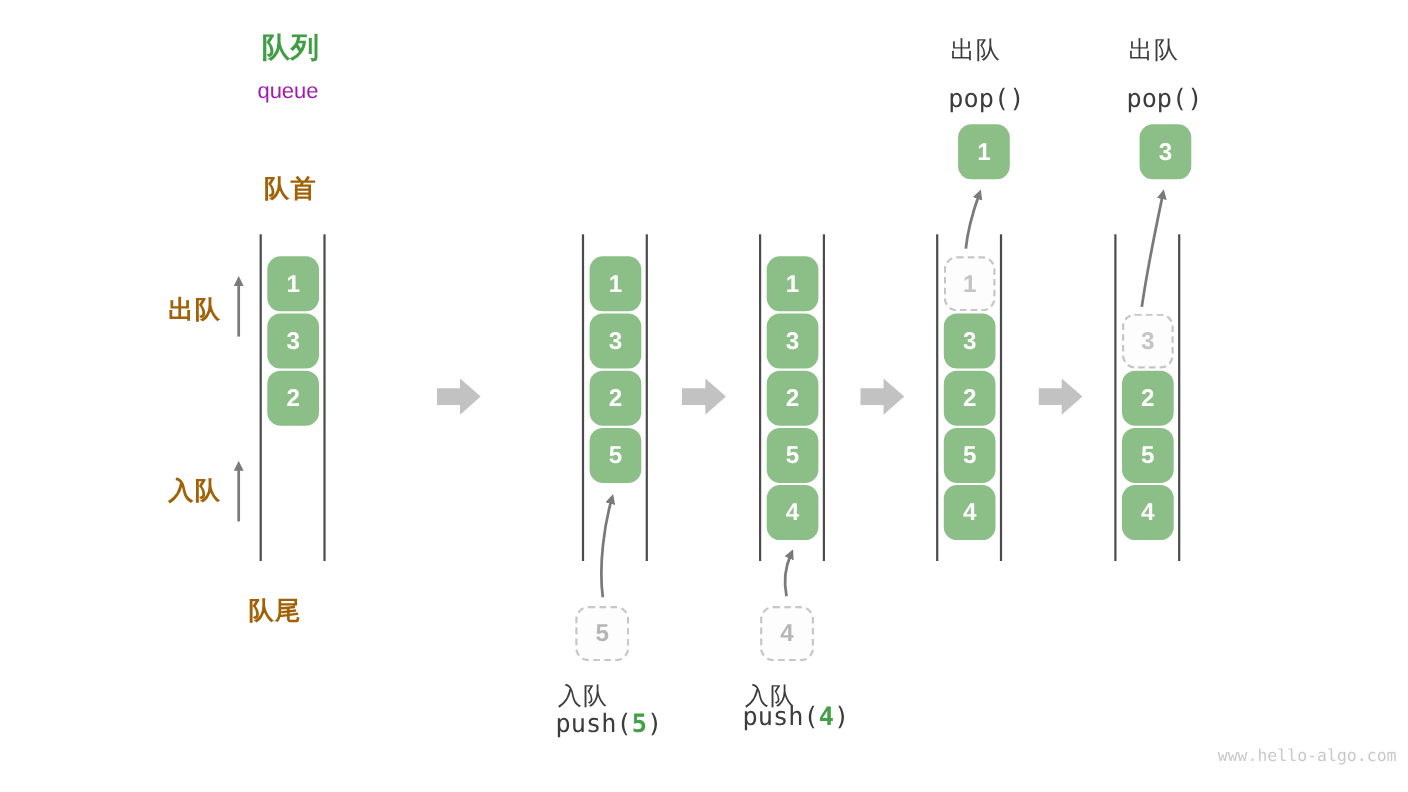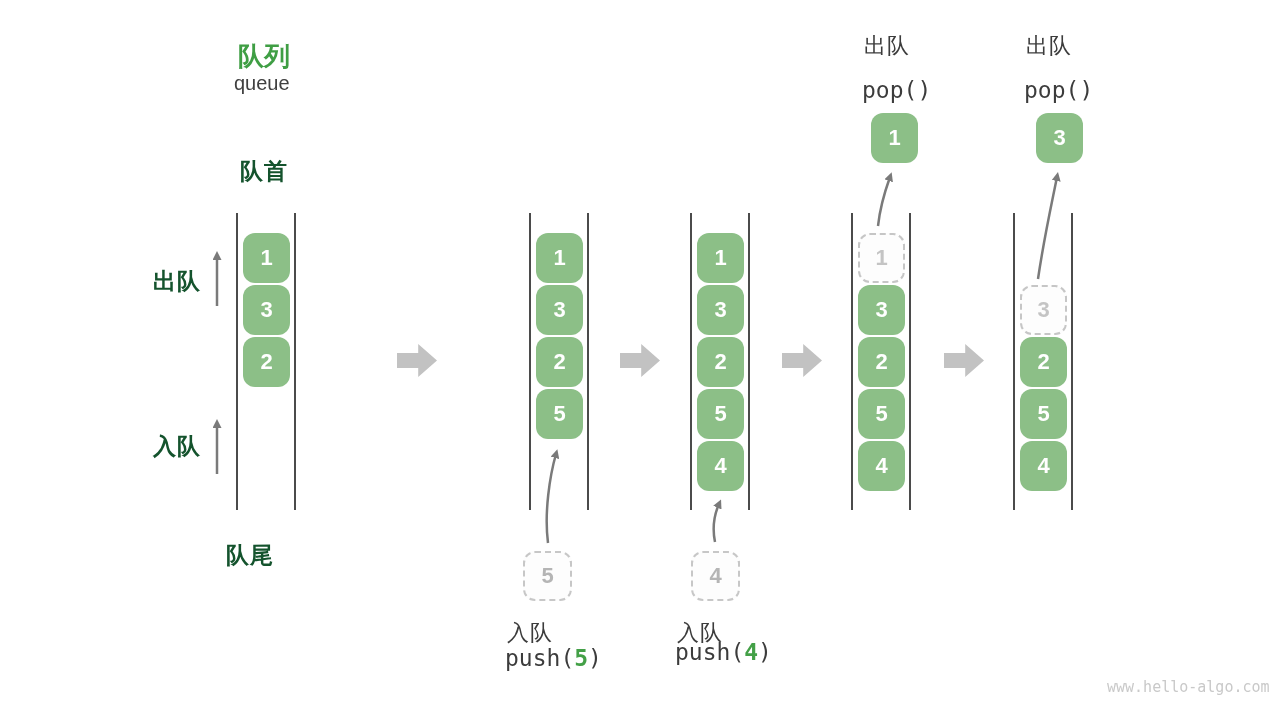--- a/index.html
+++ b/index.html
@@ -5,22 +5,22 @@
   html,body { margin:0; padding:0; background:#ffffff; }
   .canvas {
     position:relative; width:1280px; height:720px; background:#ffffff;
     font-family:"Liberation Sans","DejaVu Sans",sans-serif; overflow:hidden;
     color:#3c3c3c;
   }
   .abs { position:absolute; }
 
   
   .title-zh { font-size:26px; font-weight:bold; color:#3f9e44; }
-  .title-en { font-size:20px; color:#404040; }
-  .side-label { font-size:23px; font-weight:bold; color:#14532d; letter-spacing:1px;font-family:Liberation Serif, serif; }
+  .title-en { font-size:20px; color:#a21caf; }
+  .side-label { font-size:23px; font-weight:bold; color:#a16207; letter-spacing:1px;font-family:Liberation Serif, serif; }
 
   
   .qcol {
     position:absolute; top:213px; width:60px; height:297px;
     border-left:2px solid #4b4b4b; border-right:2px solid #4b4b4b;
     box-sizing:border-box;
   }
   .qbox {
     position:absolute; left:5px; width:47px; height:50px;
     background:#8cbf87; border-radius:12px;
@@ -56,21 +56,21 @@
   .watermark {
     font-family:"DejaVu Sans Mono","Liberation Mono",monospace;
     font-size:15px; color:#c9c9c9;
   }
 </style>
 </head>
 <body>
 
 <div class="canvas">
 
-  <div class="abs title-zh" style="left:238px; top:39px">队列</div>
+  <div class="abs title-zh" style="left:238px; top:26px">队列</div>
   <div class="abs title-en" style="left:234px; top:72px">queue</div>
 
   <div class="abs side-label" style="left:240px; top:156px">队首</div>
   <div class="abs side-label" style="left:226px; top:540px">队尾</div>
   <div class="abs side-label" style="left:153px; top:266px">出队</div>
   <div class="abs side-label" style="left:153px; top:431px">入队</div>
 
   <div class="qcol" style="left:236px">
     <div class="qbox" style="top:20px">1</div>
     <div class="qbox" style="top:72px">3</div>

